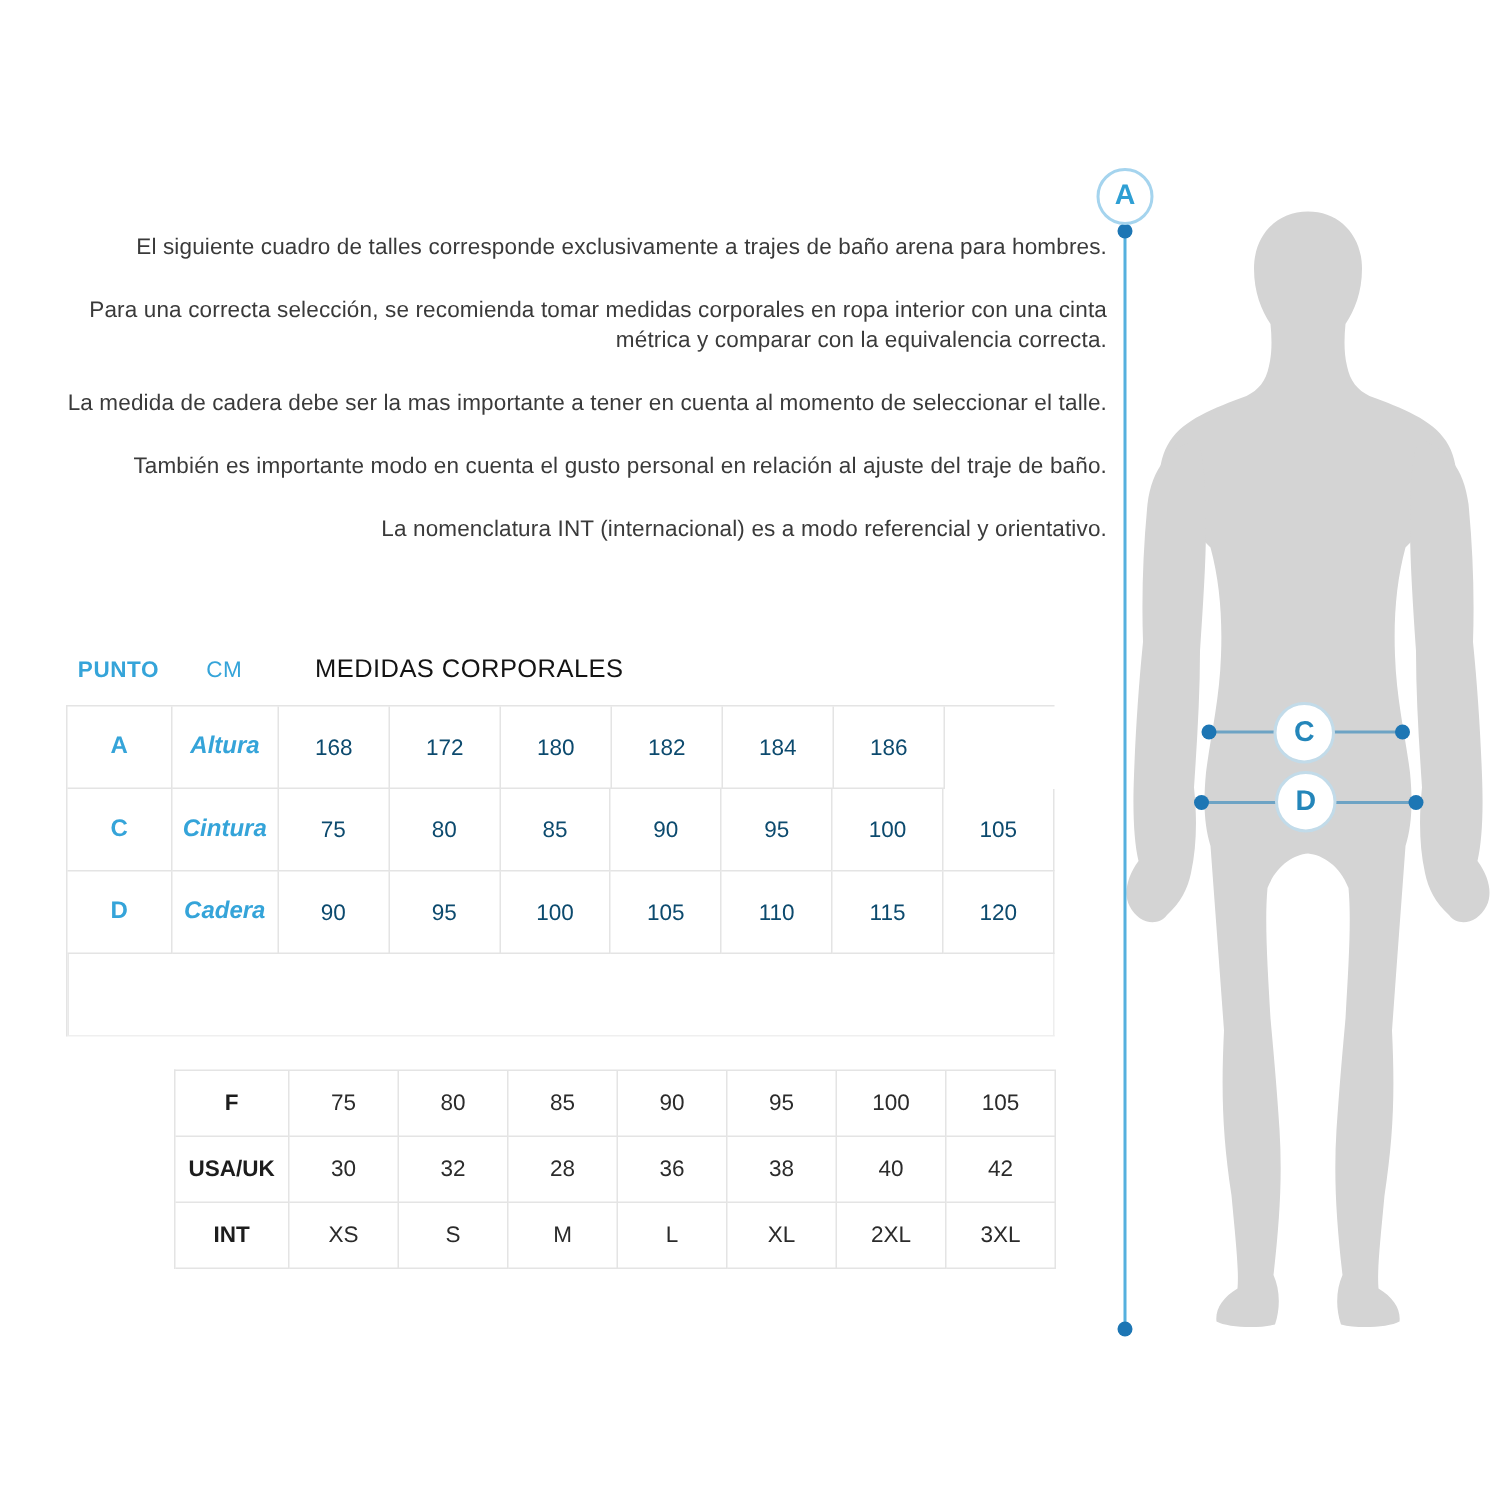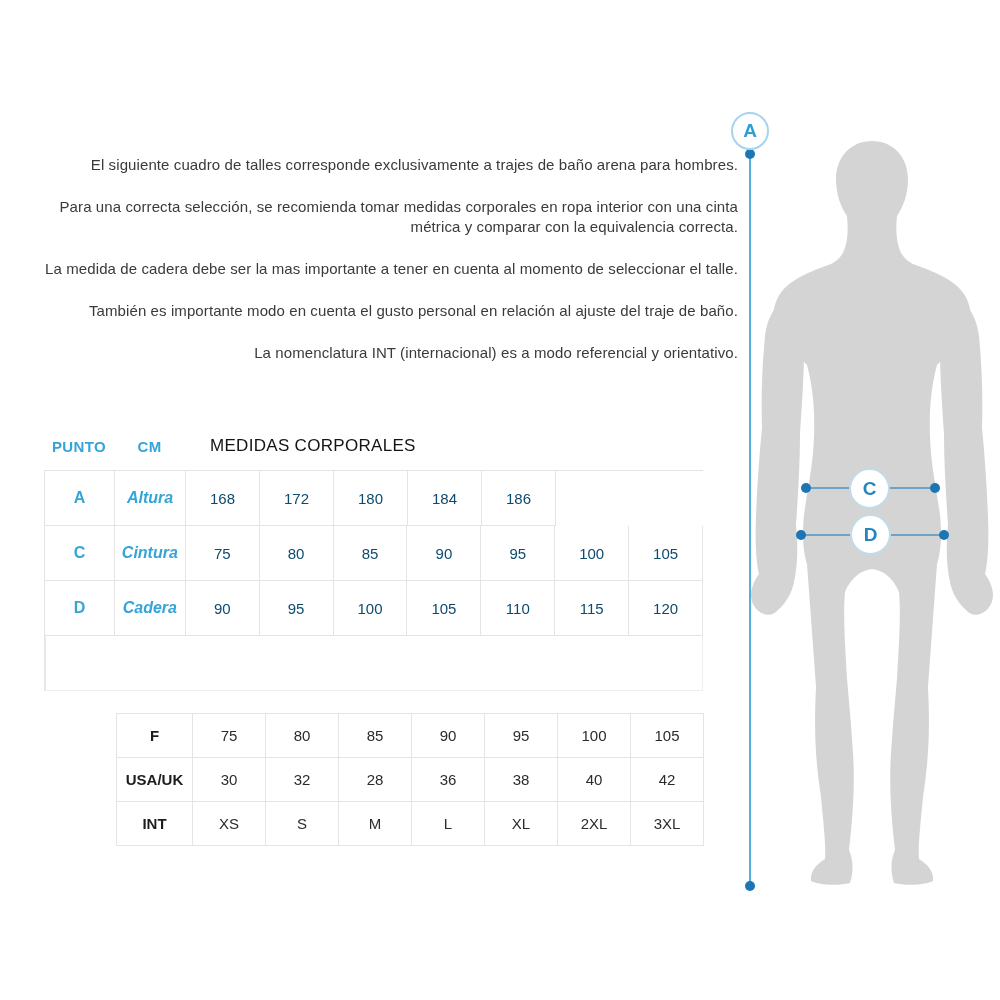--- a/index.html
+++ b/index.html
@@ -7,21 +7,21 @@
   body { font-family:"Liberation Sans", sans-serif; color:#333; }
   .canvas { position:relative; width:1000px; height:1000px; background:#fff; overflow:hidden; }
 
   
   .intro { position:absolute; left:40px; top:155px; width:700px; }
   .intro p { font-size:15px; line-height:20px; color:#3a3a3a; margin:0 2px 22px 0; letter-spacing:.1px;text-align:right; }
 
   
   .thead { position:absolute; left:44px; top:436px; width:660px; display:flex; align-items:center; }
   .thead .hpunto { width:70px; text-align:center; color:#35a4d9; font-weight:bold; font-size:15px; letter-spacing:.4px; }
-  .thead .hcm { width:71px; text-align:center; color:#35a4d9; font-weight:bold; font-size:15px; letter-spacing:.4px; }
+  .thead .hcm { width:71px; text-align:center; color:#35a4d9; font-weight:normal; font-size:15px; letter-spacing:.4px; }
   .thead .htitle { margin-left:25px; color:#141414; font-weight:normal; font-size:17px; letter-spacing:.3px; }
 
   
   .mtable { position:absolute; left:44px; top:470px; width:659px; border-top:1px solid #e4e4e4; border-left:1px solid #e4e4e4; }
   .mrow { display:flex; height:55px; }
   .mrow > div { border-right:1px solid #e4e4e4; border-bottom:1px solid #e4e4e4; display:flex; align-items:center; justify-content:center; }
   .mrow .c-punto { width:70px; color:#35a4d9; font-weight:bold; font-size:16px; }
   .mrow .c-label { width:71px; color:#35a4d9; font-weight:bold; font-size:16px;font-style:italic; }
   .mrow .c-val { width:74px; color:#0c4a6e; font-size:15px; }
   .mrow-empty { height:55px; border-left:1px solid #e9e9e9; border-right:1px solid #eeeeee; border-bottom:1px solid #efefef; }
@@ -62,20 +62,21 @@
     <span class="htitle">MEDIDAS CORPORALES</span>
   </div>
 
   <div class="mtable">
     <div class="mrow">
       <div class="c-punto">A</div>
       <div class="c-label">Altura</div>
       <div class="c-val">168</div>
       <div class="c-val">172</div>
       <div class="c-val">180</div>
+      <div class="c-val">182</div>
       <div class="c-val">184</div>
       <div class="c-val">186</div>
     </div>
     <div class="mrow">
       <div class="c-punto">C</div>
       <div class="c-label">Cintura</div>
       <div class="c-val">75</div>
       <div class="c-val">80</div>
       <div class="c-val">85</div>
       <div class="c-val">90</div>

